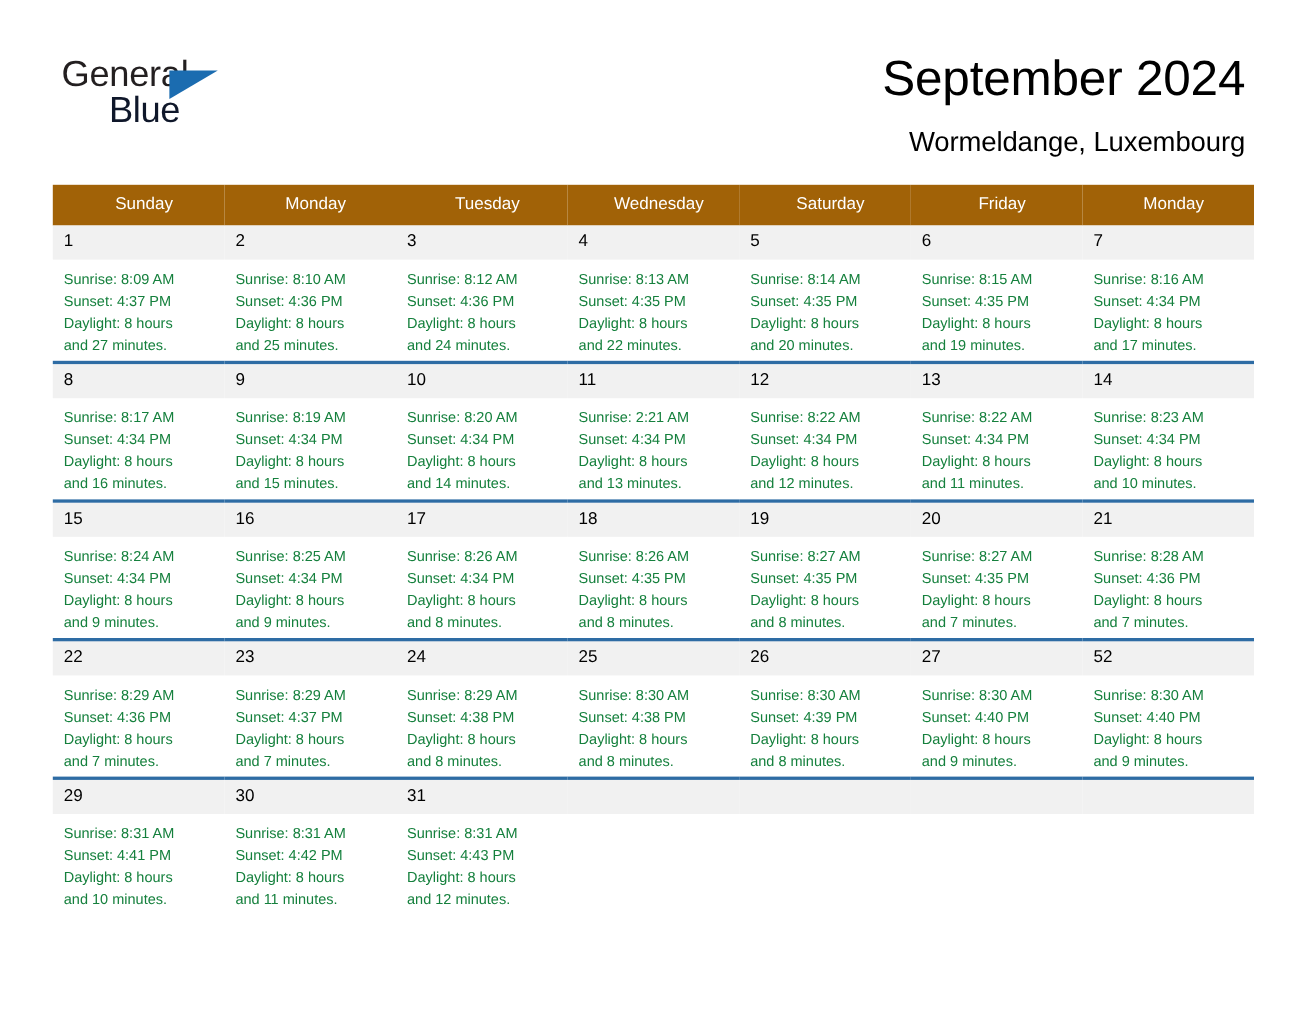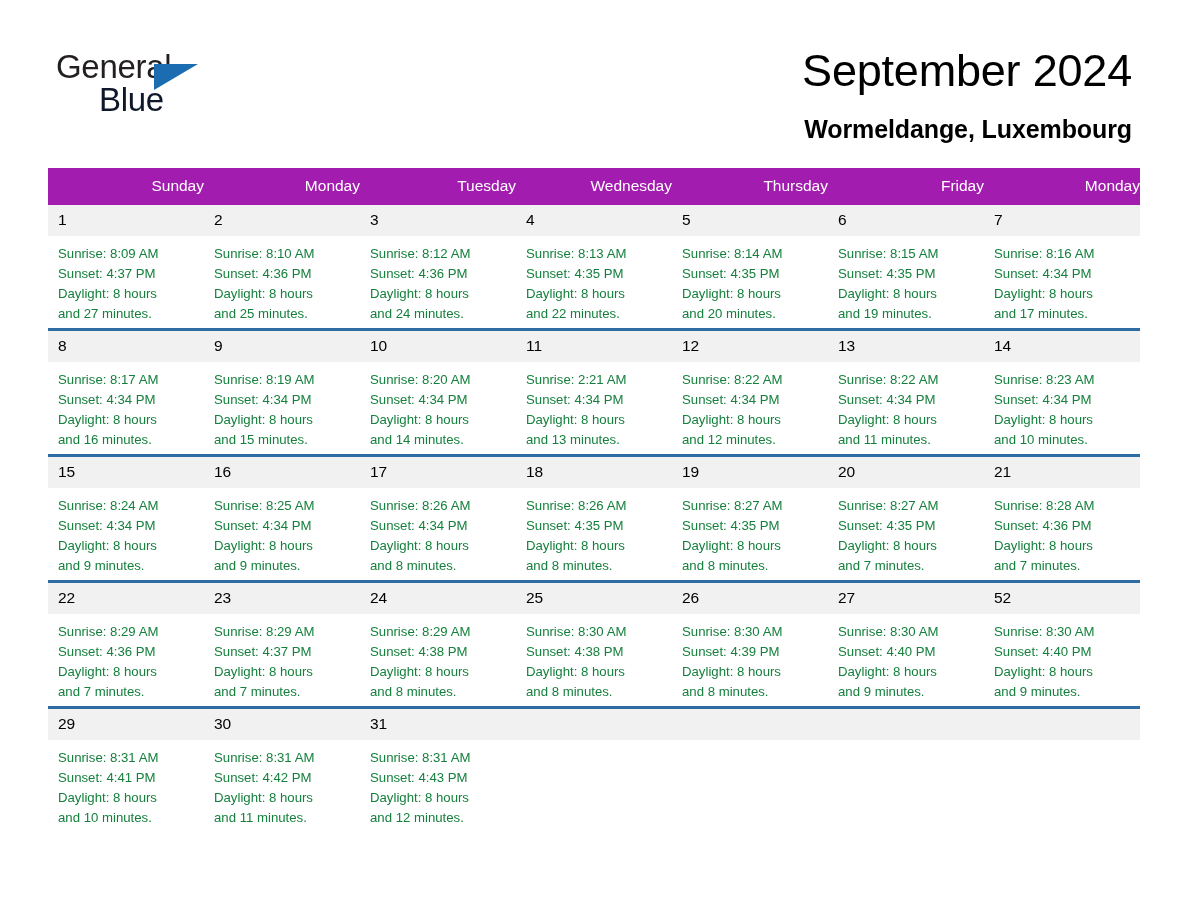--- a/index.html
+++ b/index.html
@@ -74,41 +74,41 @@
     font-size: 45px;
     line-height: 54px;
     font-weight: normal;
     color: #000000;
     margin: 0;
     letter-spacing: -0.2px;
   }
   .cal-subtitle {
     font-size: 25px;
     line-height: 34px;
-    font-weight: bold;
+    font-weight: normal;
     color: #000000;
     margin: 14px 0 0 0;
     letter-spacing: -0.1px;
   }
 
   
   .calendar {
     margin: 22px 48px 0 48px;
     width: 1092px;
     border-collapse: collapse;
     table-layout: fixed;
   }
   .calendar col { width: 156px; }
 
   thead th {
-    background: #a21caf;
+    background: #a16207;
     color: #ffffff;
     font-size: 15.5px;
     font-weight: normal;
-    text-align: right;
+    text-align: center;
     padding: 9px 0 10px 10px;
     height: 16px;
     box-sizing: content-box;
   }
 
   tbody tr.week {
     border-top: 3px solid #2e6ca4;
   }
   tbody tr.week:first-child {
     border-top: none;
@@ -168,21 +168,21 @@
         <col>
         <col>
         <col>
     </colgroup>
     <thead>
       <tr>
         <th>Sunday</th>
         <th>Monday</th>
         <th>Tuesday</th>
         <th>Wednesday</th>
-        <th>Thursday</th>
+        <th>Saturday</th>
         <th>Friday</th>
         <th>Monday</th>
       </tr>
     </thead>
     <tbody id="calendar-body">
         <tr class="week">
           <td class="daycell">
             <div class="daynum">1</div>
             <div class="details">
               <div>Sunrise: 8:09 AM</div>

